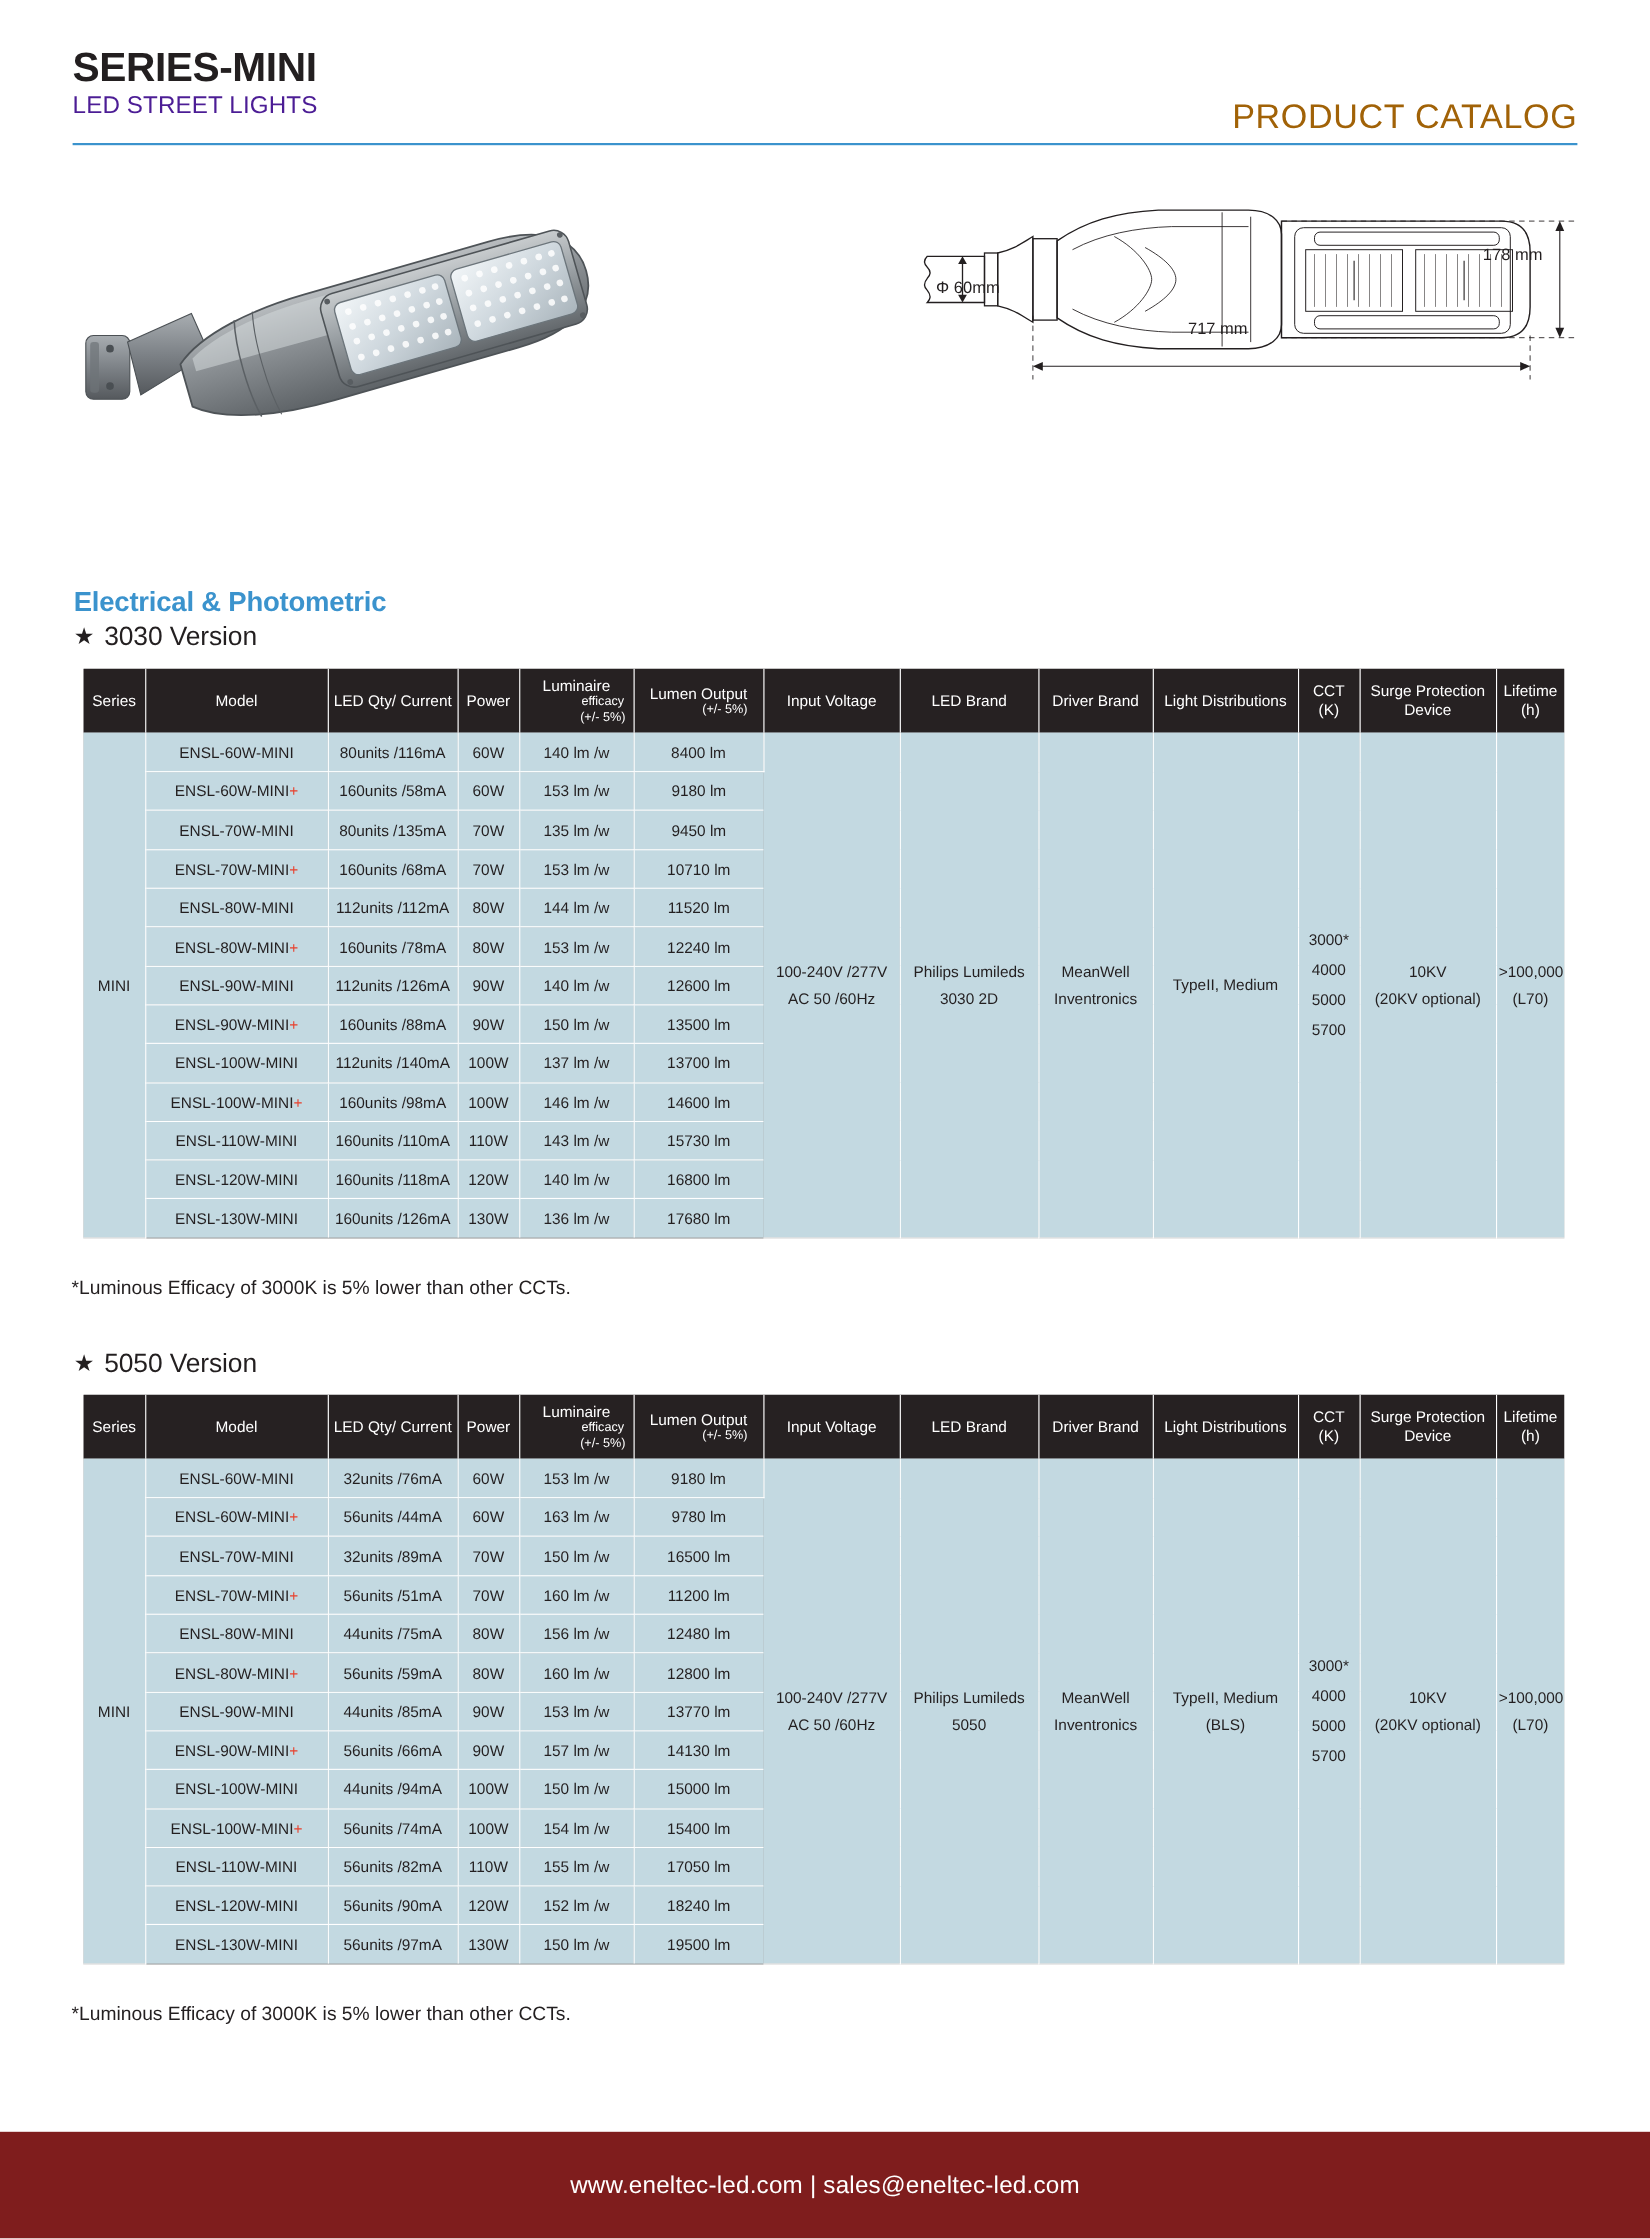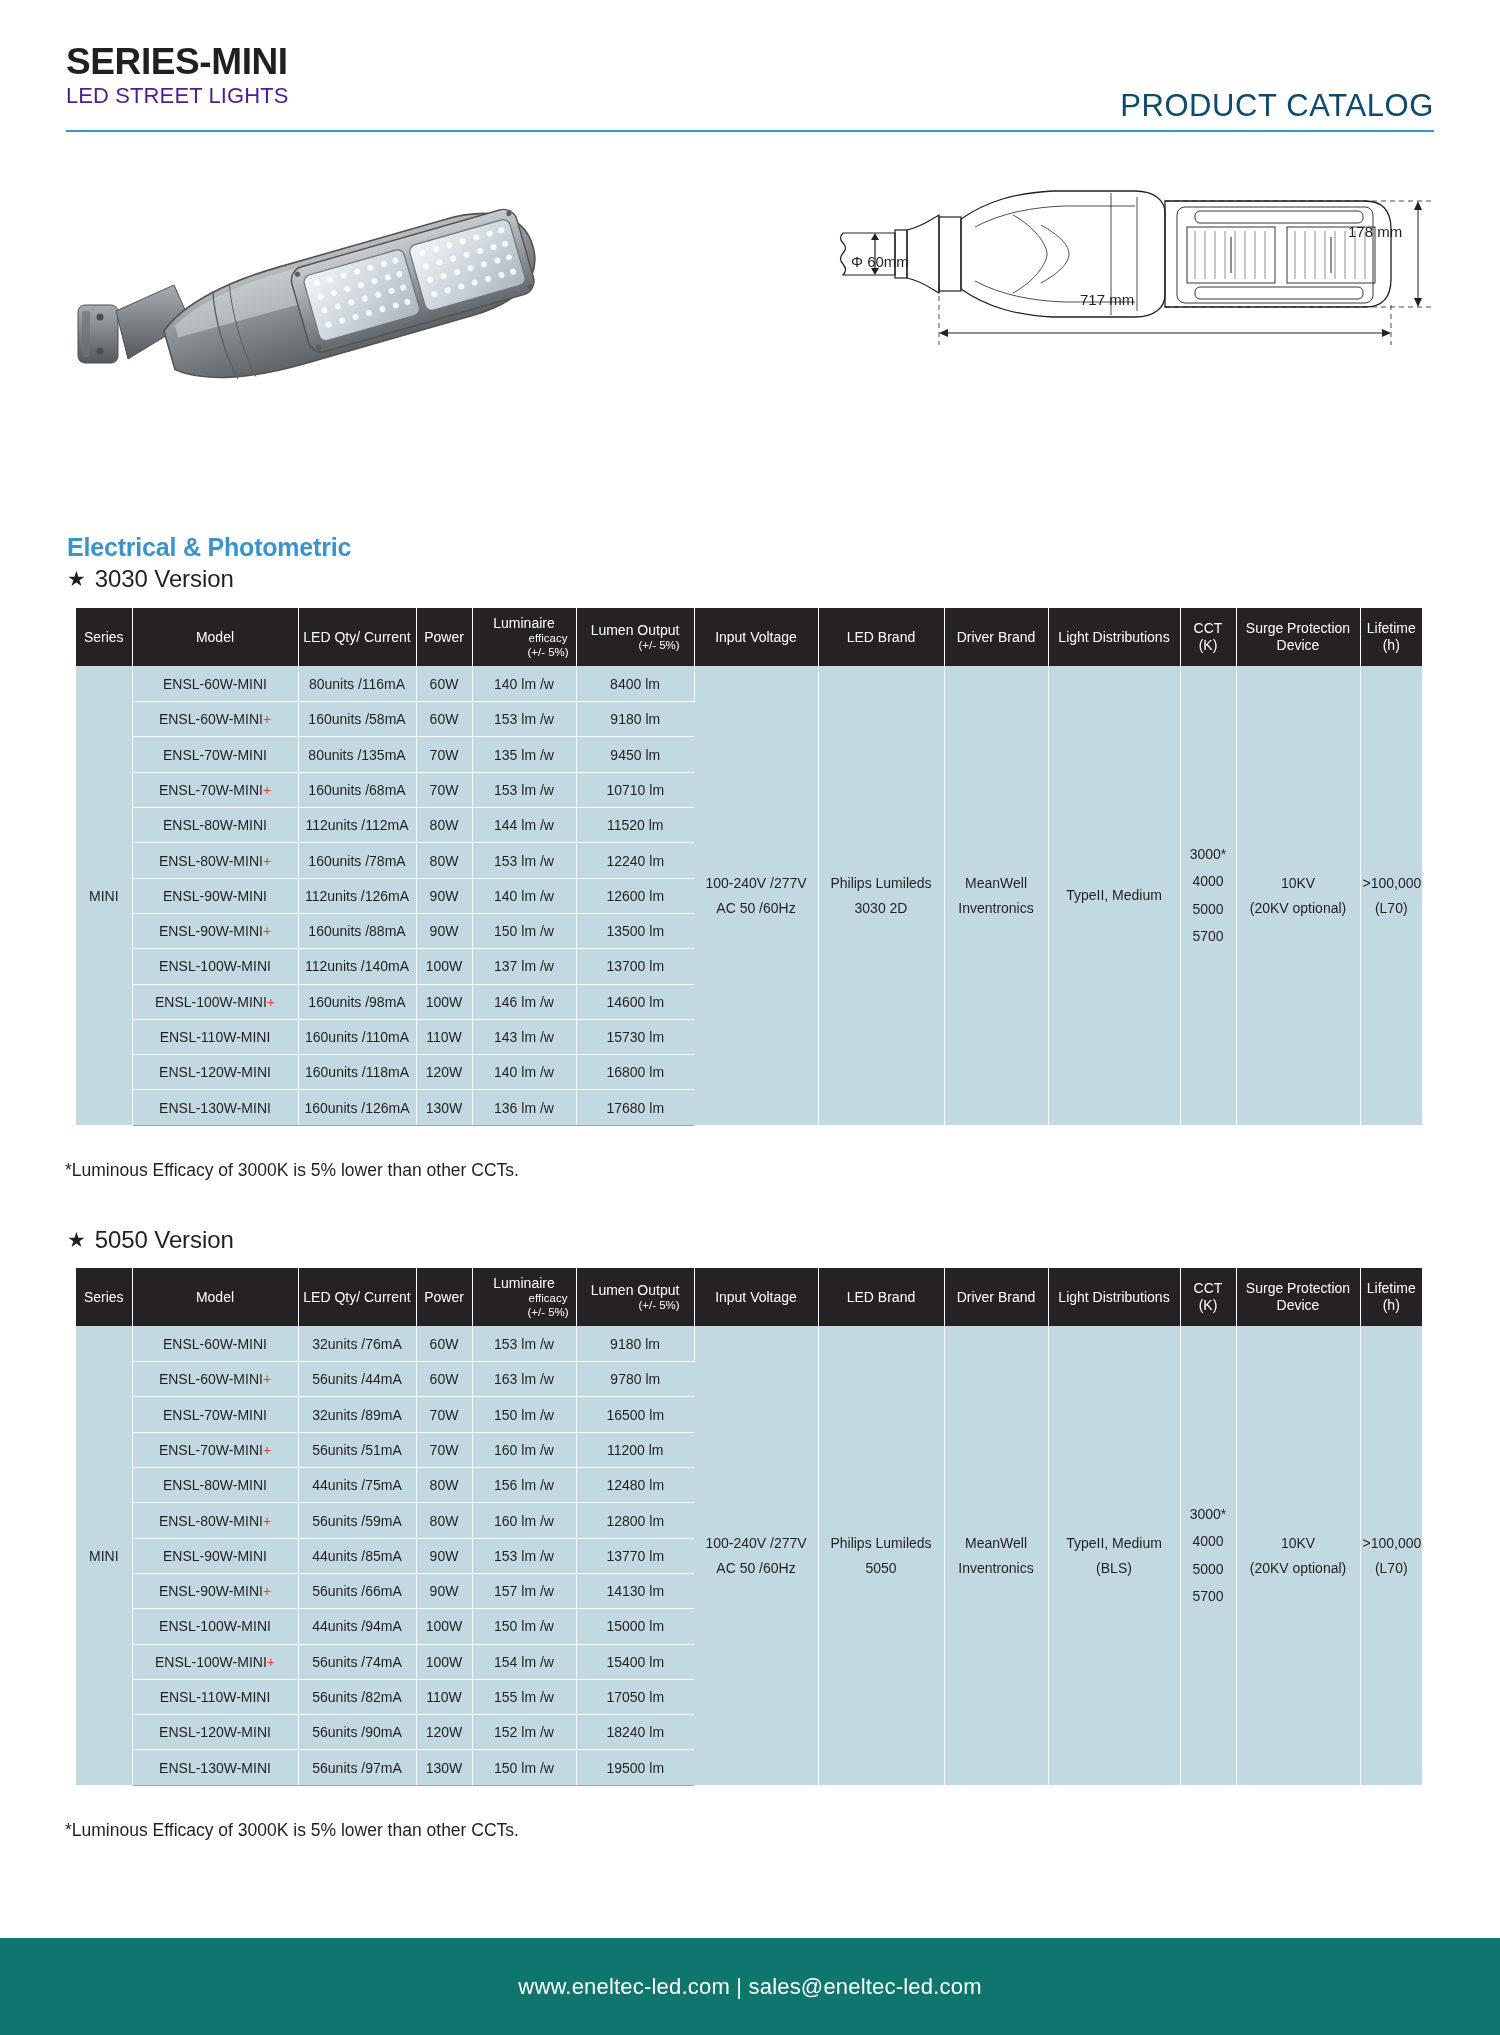--- a/index.html
+++ b/index.html
@@ -45,21 +45,21 @@
     margin-top: 2px;
     text-align: right;
   }
   .catalog-title {
     position: absolute;
     right: 0;
     top: 46px;
     font-size: 31px;
     font-weight: normal;
     letter-spacing: 0.6px;
-    color: #0c4a6e;
+    color: #a16207;
   }
   .header-rule {
     position: absolute;
     left: 66px;
     top: 130px;
     width: 1368px;
     height: 2px;
     background: #3b93cd;
   }
 
@@ -194,21 +194,21 @@
   .footnote.f1 { top: 1160px; }
   .footnote.f2 { top: 1820px; }
 
   
   .footer-bar {
     position: absolute;
     left: 0;
     bottom: 0;
     width: 1500px;
     height: 97px;
-    background: #0f766e;
+    background: #7f1d1d;
     display: flex;
     align-items: center;
     justify-content: center;
   }
   .footer-text {
     color: #ffffff;
     font-size: 22px;
     letter-spacing: 0.2px;
   }
 </style>

